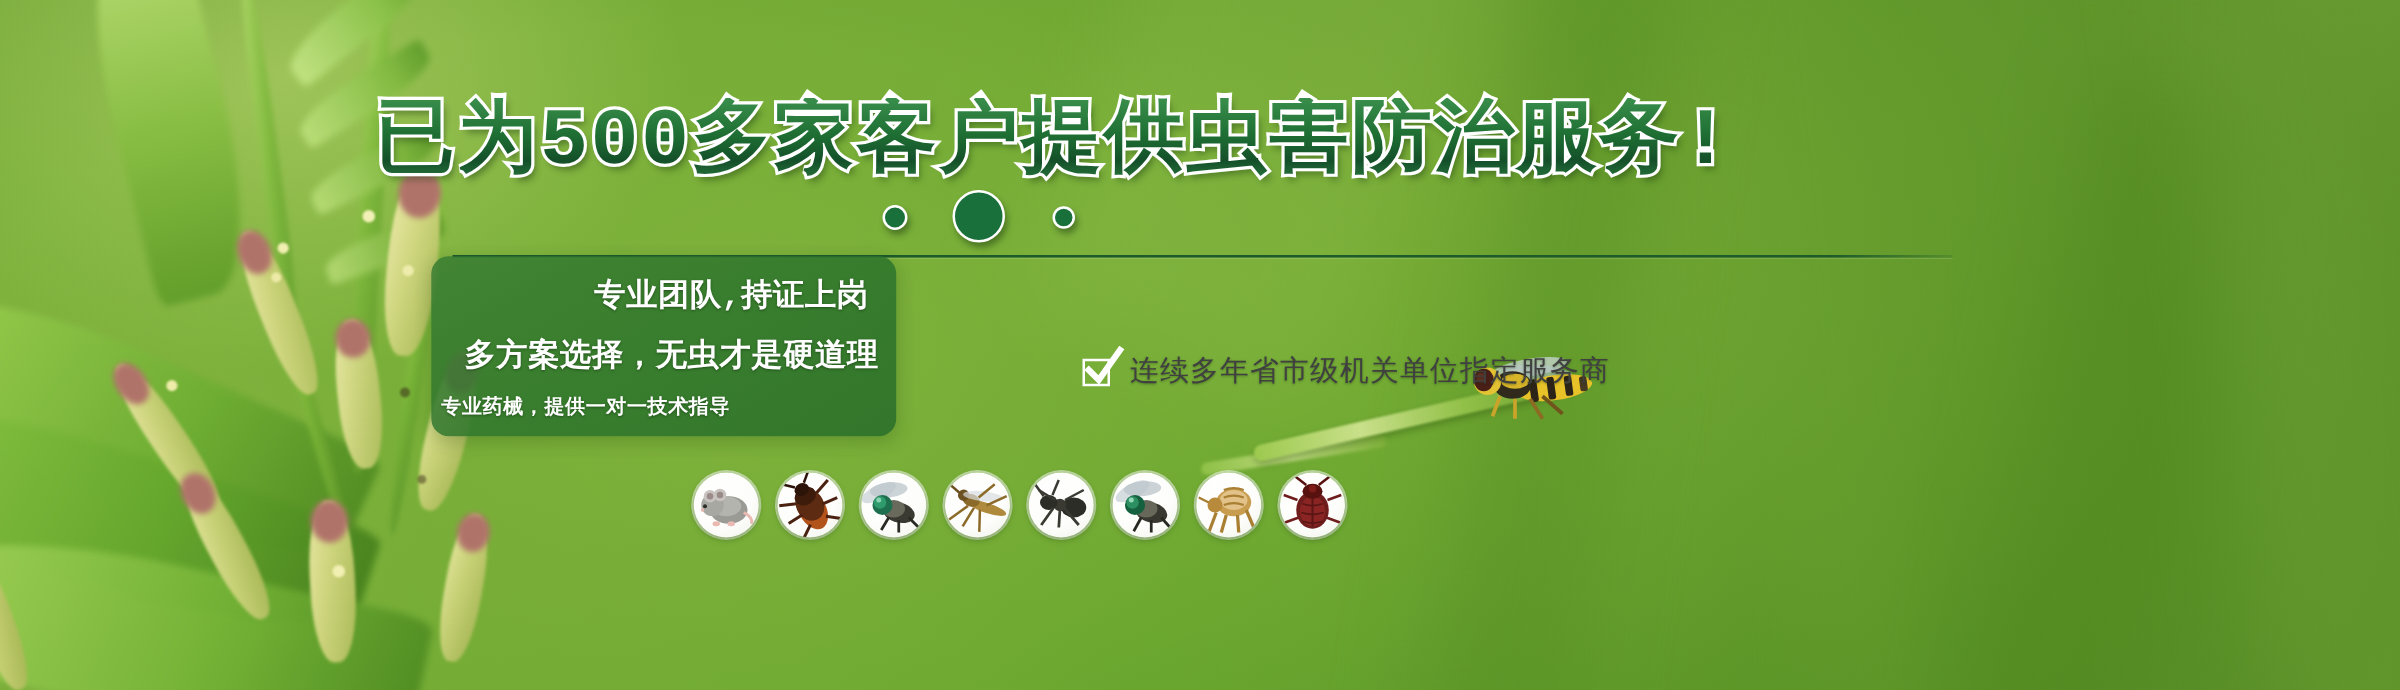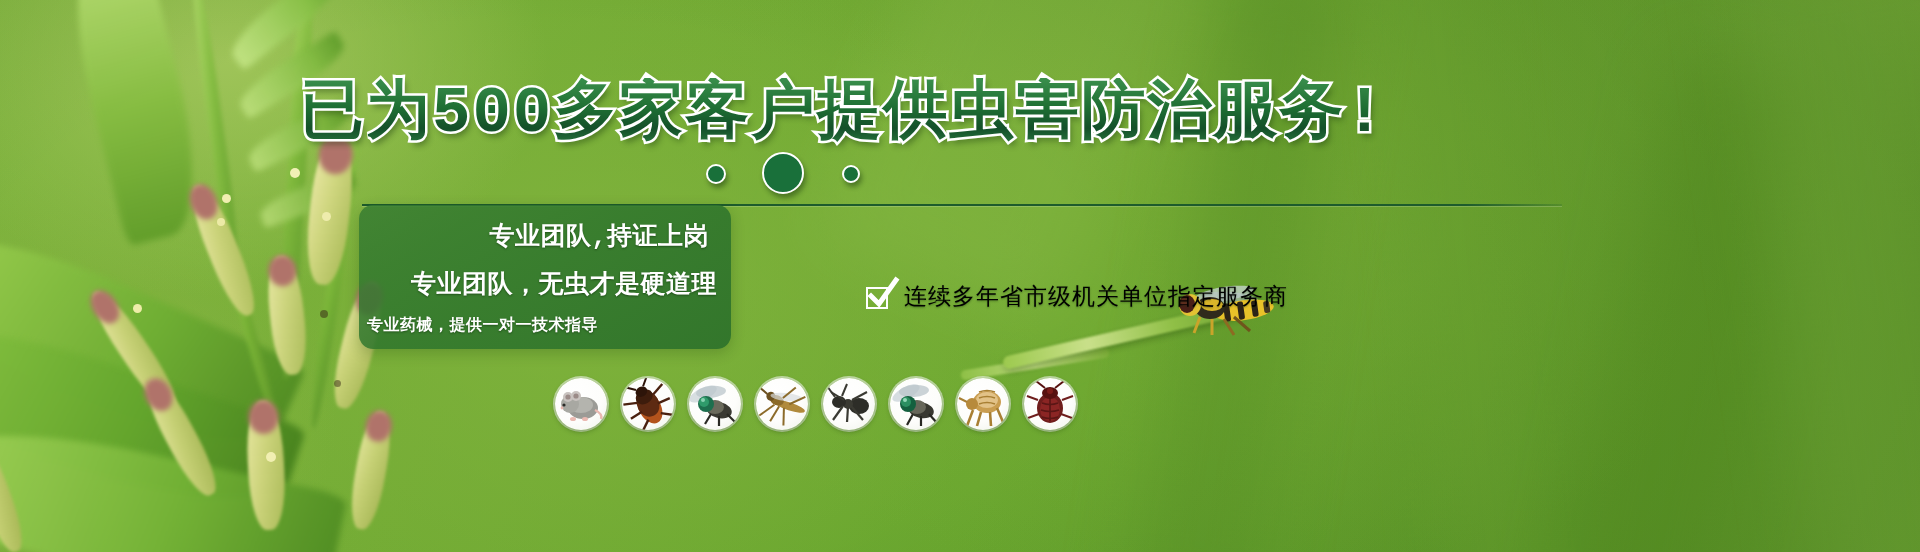--- a/index.html
+++ b/index.html
@@ -90,38 +90,37 @@
   .dot.d1{ left:0px;  top:12px; width:20px; height:20px; }
   .dot.d2{ left:56px; top:0px;  width:42px; height:42px; }
   .dot.d3{ left:136px;top:13px; width:18px; height:18px; }
 
   
   .panel{
     position:absolute; left:345px; top:205px; width:372px; height:144px;
     background:linear-gradient(150deg,rgba(52,122,48,.82) 0%,rgba(46,117,44,.86) 45%,rgba(43,112,42,.9) 100%);
     border-radius:14px;
     box-shadow:0 4px 14px rgba(20,50,10,.22);
-    margin-left:14px;
   }
   .panel-line{
     position:absolute; color:#ffffff; font-weight:bold; white-space:nowrap;
     text-shadow:0 1px 2px rgba(15,45,10,.55);
   }
   .pl1{ right:22px; top:14px;  font-size:25px; letter-spacing:.5px; }
   .pl2{ right:14px; top:62px;  font-size:25px; letter-spacing:.5px; }
   .pl3{ left:8px;   top:110px; font-size:16px; letter-spacing:.5px; }
 
   
   .checks{ position:absolute; left:866px; top:272px; }
   .check-row{ display:flex; align-items:center; height:48px; }
   .check-box{ width:26px; height:26px; position:relative; flex:0 0 auto; margin-right:12px; }
   .check-box .frame{ position:absolute; left:0; top:4px; width:22px; height:22px;
      border:2px solid #ffffff; }
   .check-box svg{ position:absolute; left:1px; top:-3px; overflow:visible; }
-  .check-label{ color:#000000; font-size:23px; letter-spacing:1px; white-space:nowrap;
+  .check-label{ color:#404040; font-size:23px; letter-spacing:1px; white-space:nowrap;
      text-shadow:0 1px 2px rgba(15,45,10,.4); }
 
   
   .pests{ position:absolute; left:555px; top:378px; display:flex; gap:15px; }
   .pest{ width=0; width:52px; height:52px; border-radius:50%;
      background:radial-gradient(circle at 38% 32%, #ffffff 0%, #fdfdfb 58%, #eef1e8 100%);
      box-shadow:0 2px 5px rgba(20,50,10,.35), 0 0 0 2px rgba(255,255,255,.55);
      position:relative; overflow:hidden; }
   .pest svg{ position:absolute; left:0; top:0; }
 </style>
@@ -236,21 +235,21 @@
   <div class="rule"></div>
 
   <div class="dots">
     <span class="dot d1"></span>
     <span class="dot d2"></span>
     <span class="dot d3"></span>
   </div>
 
   <div class="panel">
     <div class="panel-line pl1">专业团队,持证上岗</div>
-    <div class="panel-line pl2">专业团队，无虫才是硬道理</div>
+    <div class="panel-line pl2">多方案选择，无虫才是硬道理</div>
     <div class="panel-line pl3">专业药械，提供一对一技术指导</div>
   </div>
 
   <div class="checks">
     <div class="check-row">
       <span class="check-box">
         <span class="frame"></span>
         <svg width="30" height="30" viewBox="0 0 30 30">
           <path d="M4 16 L12 24 L29 0" stroke="#ffffff" stroke-width="5" fill="none" stroke-linecap="square" stroke-linejoin="miter"></path>
         </svg>

